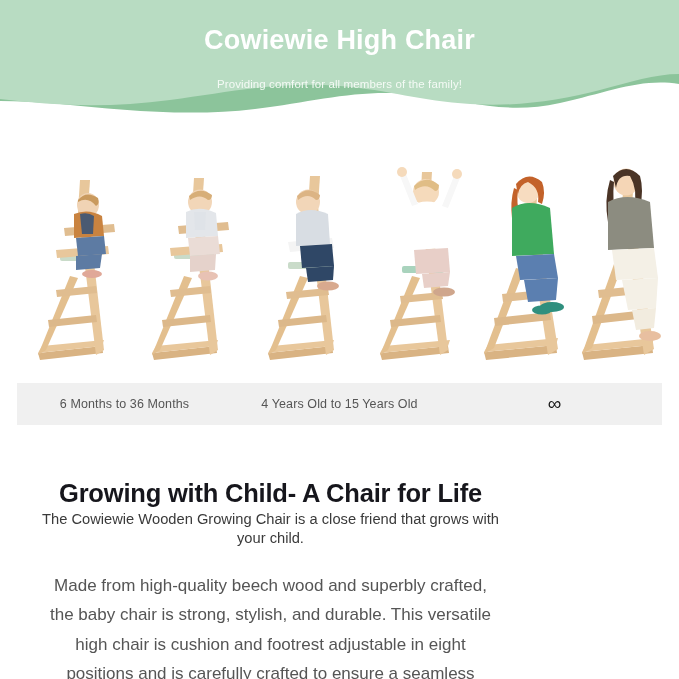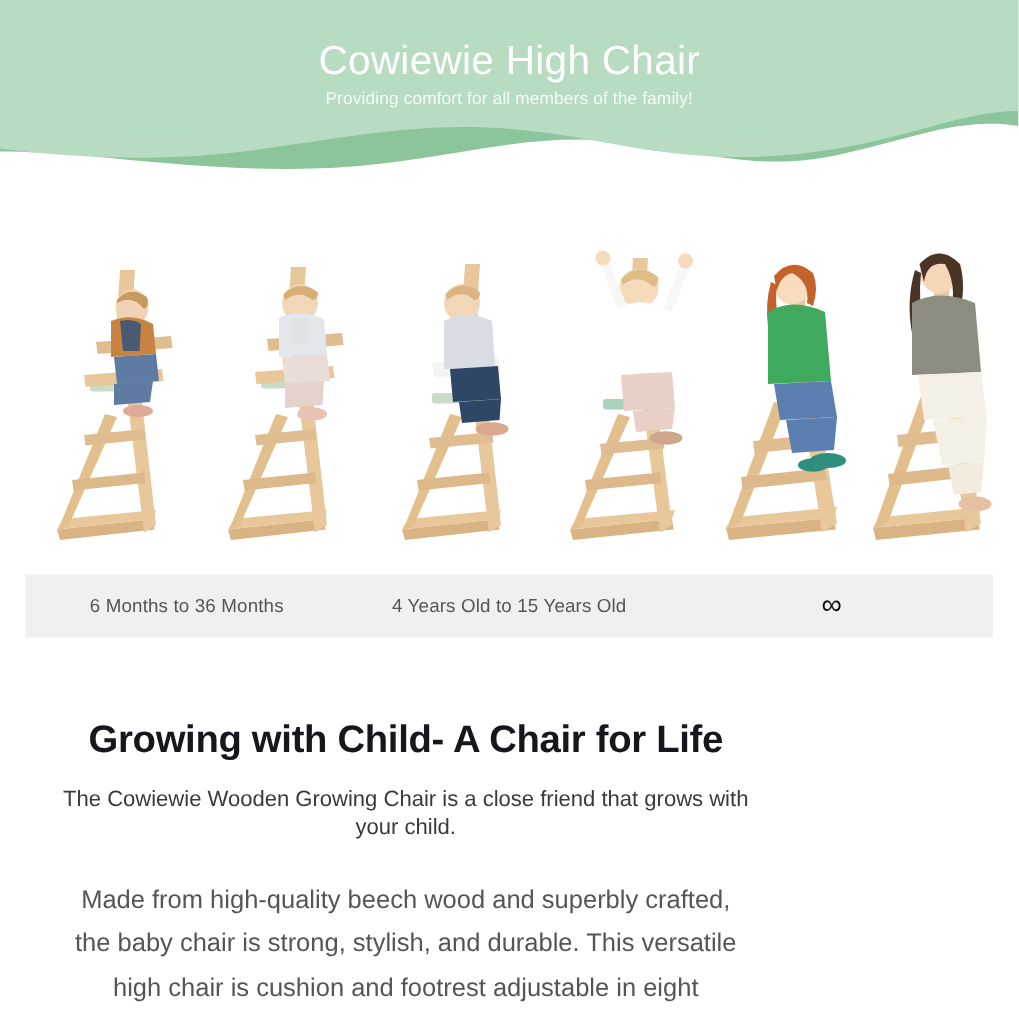--- a/index.html
+++ b/index.html
@@ -29,27 +29,27 @@
   .header-text {
     position:absolute;
     top:0; left:0;
     width:679px;
     text-align:center;
     z-index:3;
   }
   .header-title {
     margin-top:24px;
     font-size:27px;
-    font-weight:normal;
+    font-weight:bold;
     color:#ffffff;
     letter-spacing:0.2px;
     line-height:1.2;
   }
   .header-sub {
-    margin-top:4px;
+    margin-top:22px;
     font-size:11.5px;
     color:#f4faf5;
     font-weight:normal;
     letter-spacing:0.1px;
   }
 
   
   .gallery {
     position:relative;
     width:679px;
@@ -99,21 +99,20 @@
     padding:0 34px;
   }
   .content h2 {
     font-size:25.5px;
     font-weight:bold;
     color:#16161c;
     line-height:1.25;
     letter-spacing:-0.2px;
   }
   .content .lead {
-    margin-top:14px;
     font-size:14.7px;
     color:#3a3a3a;
     line-height:1.3;
   }
   .content .body {
     margin-top:23px;
     font-size:17px;
     color:#555;
     line-height:1.72;
     text-align:center;

